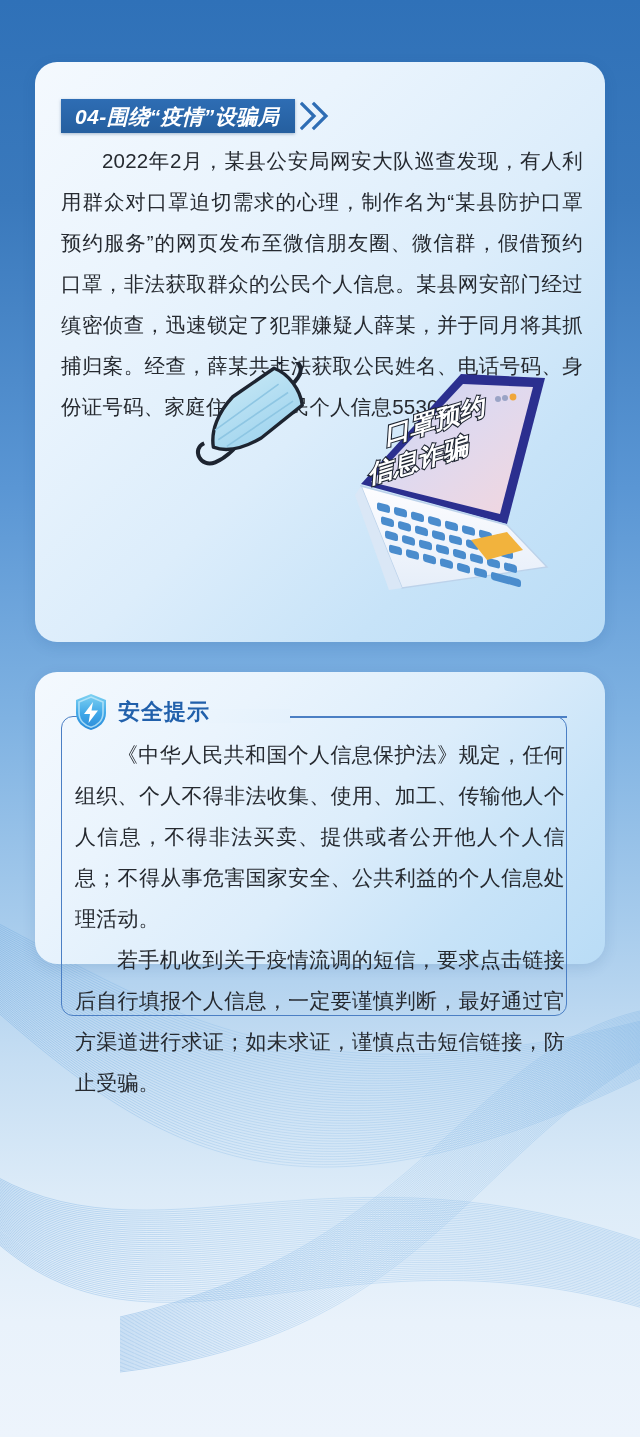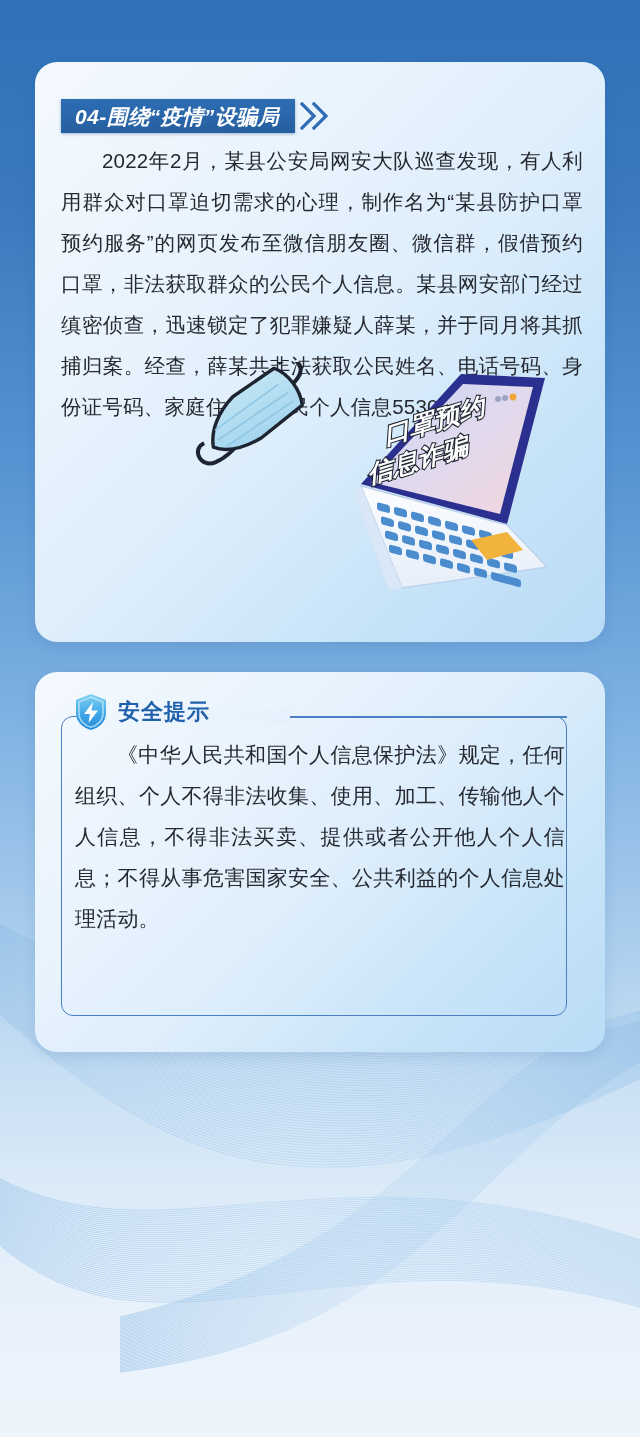--- a/index.html
+++ b/index.html
@@ -27,21 +27,21 @@
   #bgwaves{position:absolute;left:0;bottom:0;width:640px;height:520px;}
 
   
   .card{
     position:absolute;left:35px;width:570px;
     border-radius:22px;
     background:linear-gradient(135deg,#f4f9fe 0%,#eaf4fd 28%,#dcedfb 55%,#c7e3f8 78%,#b9dcf6 100%);
     box-shadow:0 4px 14px rgba(25,70,130,.13);
   }
   #card-case{top:62px;height:580px;}
-  #card-tips{top:672px;height:380px;}
+  #card-tips{top:672px;height:292px;}
 
   
   .banner-wrap{
     position:absolute;left:26px;top:32px;display:flex;align-items:center;height:44px;
   }
   .banner{
     height:34px;display:flex;align-items:center;
     padding:0 16px 0 14px;
     background:linear-gradient(180deg,#2e6db4 0%,#255f9f 100%);
     color:#ffffff;
@@ -372,14 +372,15 @@
       <path d="M18 2 L33 8 V21 C33 30 26 36 18 38 C10 36 3 30 3 21 V8 Z" fill="url(#shg)"></path>
       <path d="M18 5 L30 10 V21 C30 28.5 24.5 33.4 18 35.2 C11.5 33.4 6 28.5 6 21 V10 Z" fill="none" stroke="#bfe8fa" stroke-width="1.6" opacity=".8"></path>
       <path d="M20 10 L11 22 H17 L15.5 31 L25 18.5 H18.5 Z" fill="#ffffff"></path>
     </svg>
     <div id="tips-title">安全提示</div>
   </div>
   <div id="tips-rule"></div>
 
   <div id="tips-text">
     <p>《中华人民共和国个人信息保护法》规定，任何组织、个人不得非法收集、使用、加工、传输他人个人信息，不得非法买卖、提供或者公开他人个人信息；不得从事危害国家安全、公共利益的个人信息处理活动。</p>
+    <p>若手机收到关于疫情流调的短信，要求点击链接后自行填报个人信息，一定要谨慎判断，最好通过官方渠道进行求证；如未求证，谨慎点击短信链接，防止受骗。</p>
   </div>
 </div>
 
 </body></html>

